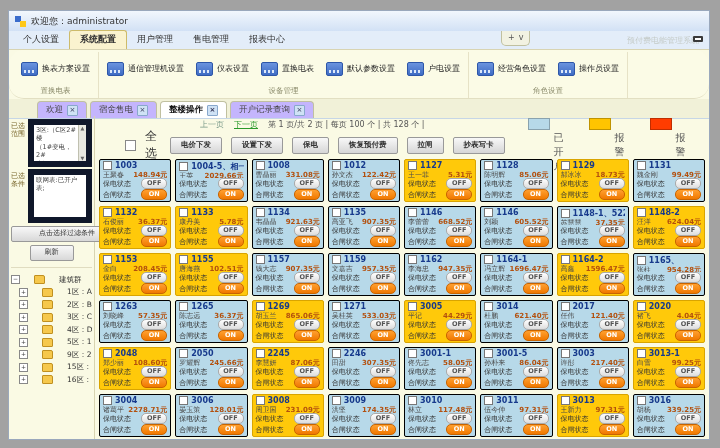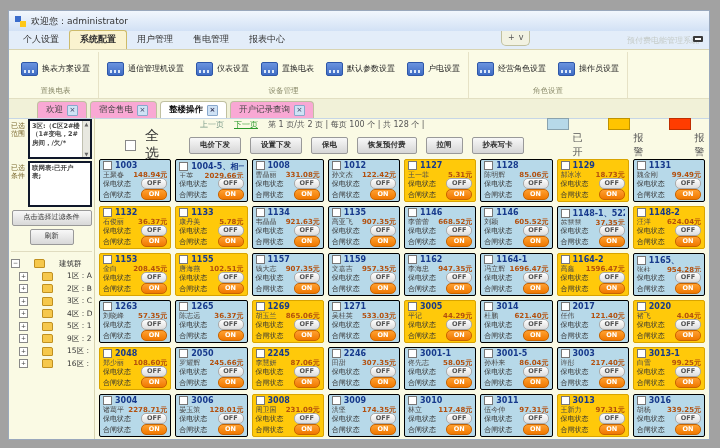--- a/index.html
+++ b/index.html
@@ -21,63 +21,63 @@
   .mtab{font-size:9px;padding:2px 10px 3px;color:#333;cursor:pointer;}
   .mtab.active{background:#faf3cf;border:1px solid #cdbb6a;border-bottom:none;font-weight:bold;
                border-radius:3px 3px 0 0;}
   .corner{position:absolute;left:492px;top:0;height:14px;background:#f2f2e2;border:1px solid #c0c0a0;
           border-top:none;border-radius:0 0 5px 5px;display:flex;align-items:center;gap:4px;padding:0 6px;}
   .cicon{font-size:8px;line-height:8px;color:#555;cursor:pointer;}
   .watermark{position:absolute;right:10px;top:4px;font-size:8px;color:#8a8a6a;opacity:.35;}
   .minbtn{position:absolute;right:6px;top:5px;width:10px;height:6px;background:#3a3a3a;border-radius:1px;cursor:pointer;}
   .minbtn::after{content:"";display:block;margin:2px auto 0;width:6px;height:2px;background:#fff;}
   
-  .ribbon{height:46px;display:flex;background:#fbfbe6;border-bottom:1px solid #e2dfc2;padding:2px 4px 0;}
+  .ribbon{height:46px;display:flex;background:#fbfbe6;border-bottom:1px solid #e2dfc2;padding:2px 4px 0;border-radius:15px;}
   .rgroup{display:flex;flex-direction:column;border-right:1px solid #e6e2c6;padding:0 8px;}
   .rrow{flex:1;display:flex;align-items:center;gap:12px;}
   .rbtn{display:flex;align-items:center;gap:4px;font-size:8px;color:#222;cursor:pointer;white-space:nowrap;}
   .ricon{width:15px;height:12px;background:linear-gradient(#6a93de,#3f6cc4);border:1px solid #2d56a8;
          border-radius:2px;position:relative;flex:none;}
   .ricon::after{content:"";position:absolute;left:2px;right:2px;bottom:2px;height:3px;
                 background:repeating-linear-gradient(90deg,#dce8fa 0 2px,transparent 2px 4px);}
   .rgl{text-align:center;font-size:7.5px;color:#8a8a6a;padding:1px 0 2px;}
   
   .subtabs{height:19px;background:#f1f1d8;display:flex;align-items:flex-end;padding-left:28px;gap:3px;
            border-bottom:1px solid #c6d6e6;}
-  .stab{display:flex;align-items:center;gap:4px;font-size:8.5px;padding:2px 8px;background:#f9a8d4;
+  .stab{display:flex;align-items:center;gap:4px;font-size:8.5px;padding:2px 8px;background:#c4b5fd;
         border:1px solid #c0c0a0;border-bottom:none;border-radius:4px 4px 0 0;color:#444;cursor:pointer;}
   .stab.active{background:#ffffff;font-weight:bold;color:#111;}
   .stclose{width:9px;height:9px;background:#cfe2f5;border:1px solid #88a8cc;font-size:7px;line-height:8px;
            text-align:center;color:#335;border-radius:1px;}
   
   .content{position:absolute;top:105px;bottom:0;left:0;right:0;display:flex;}
   .sidebar{width:86px;border-right:1px solid #d8d4b0;padding:3px 2px;box-sizing:border-box;flex:none;}
   .fl-row{display:flex;gap:2px;margin-bottom:2px;}
   .fl-label{width:15px;font-size:7px;color:#7c6a30;line-height:1.15;padding-top:3px;}
-  .fl-box{flex:1;background:#fff;border:2px solid #0f172a;font-size:6.5px;color:#444;padding:1px 8px 1px 2px;
-          position:relative;overflow:hidden;line-height:1.3;font-weight:bold;}
+  .fl-box{flex:1;background:#fff;border:6px solid #0f172a;font-size:6.5px;color:#444;padding:1px 8px 1px 2px;
+          position:relative;overflow:hidden;line-height:1.3;}
   .fl-box .sb{position:absolute;right:0;top:0;bottom:0;width:7px;background:#e8e8e0;border-left:1px solid #c0c0b0;
           display:flex;flex-direction:column;justify-content:space-between;align-items:center;font-size:5px;color:#666;}
   .fl-btn{display:block;margin:3px auto;font-size:7px;color:#333;background:linear-gradient(#f8f8f8,#d8d8d8);
           border:1px solid #999;border-radius:2px;height:14px;line-height:12px;text-align:center;cursor:pointer;}
   .tree{margin-top:6px;border-top:1px solid #e0dcc0;padding-top:4px;font-size:7.5px;color:#333;}
   .titem{display:flex;align-items:center;gap:14px;margin:2.5px 0;cursor:pointer;white-space:nowrap;overflow:hidden;}
   .titem.child{margin-left:8px;}
   .texp{width:7px;height:7px;border:1px solid #888;background:#fff;font-size:6px;line-height:6px;
         text-align:center;color:#444;flex:none;}
   .tfolder{width:9px;height:7px;background:#f6c84c;border:1px solid #c09020;border-radius:1px 2px 1px 1px;flex:none;}
   .main{flex:1;display:flex;flex-direction:column;overflow:hidden;}
   
   .pager{height:17px;display:flex;align-items:center;gap:10px;font-size:8px;color:#555;padding-left:105px;}
   .plink{color:#7a9a8a;cursor:pointer;}
   .pnext{color:#2a9a2a;text-decoration:underline;cursor:pointer;}
   
   .ctrls{height:24px;display:flex;align-items:center;padding:0 10px 0 30px;gap:9px;}
   .chk{width:9px;height:9px;background:#fff;border:1px solid #888;flex:none;cursor:pointer;}
-  .chklab{font-size:14px;color:#333;margin-right:21px;font-family:Liberation Mono, monospace;}
+  .chklab{font-size:12px;color:#333;margin-right:4px;font-family:Liberation Mono, monospace;}
   .cbtn{height:15px;padding:0 10px;font-size:7.5px;font-weight:bold;color:#333;
         background:linear-gradient(#f8f8f8,#d6d6d6);border:1px solid #999;border-radius:2px;
         line-height:13px;cursor:pointer;white-space:nowrap;}
   .legend{margin-left:auto;display:flex;gap:11px;}
   .litem{display:flex;flex-direction:column;align-items:center;gap:1px;}
   .lsw{width:20px;height:10px;border:1px solid rgba(0,0,0,.25);}
   .llab{font-size:10px;color:#555;margin-left:40px;}
   
   .grid{flex:1;display:grid;grid-template-columns:repeat(8,1fr);grid-auto-rows:43px;gap:4px;padding:2px 4px;}
   .card{border-radius:2px;padding:1px 3px;display:flex;flex-direction:column;overflow:hidden;box-sizing:border-box;}
@@ -209,21 +209,21 @@
             </div>
           </div>
       </div>
       <div class="fl-row">
         <div class="fl-label">已选条件</div>
         <div class="fl-box" id="cond-box" style="height:40px;">
             <div>联网表:已开户</div>
             <div>表;</div>
           </div>
       </div>
-      <div class="fl-btn" style="width:78px;">点击选择过滤条件</div>
+      <div class="fl-btn" style="width:78px;padding-left:16px;">点击选择过滤条件</div>
       <div class="fl-btn" style="width:42px;">刷新</div>
       <div class="tree" id="tree">
           <div class="titem">
             <span class="texp">−</span>
             <span class="tfolder"></span>
             <span>建筑群</span>
           </div>
           <div class="titem child">
             <span class="texp">+</span>
             <span class="tfolder"></span>

